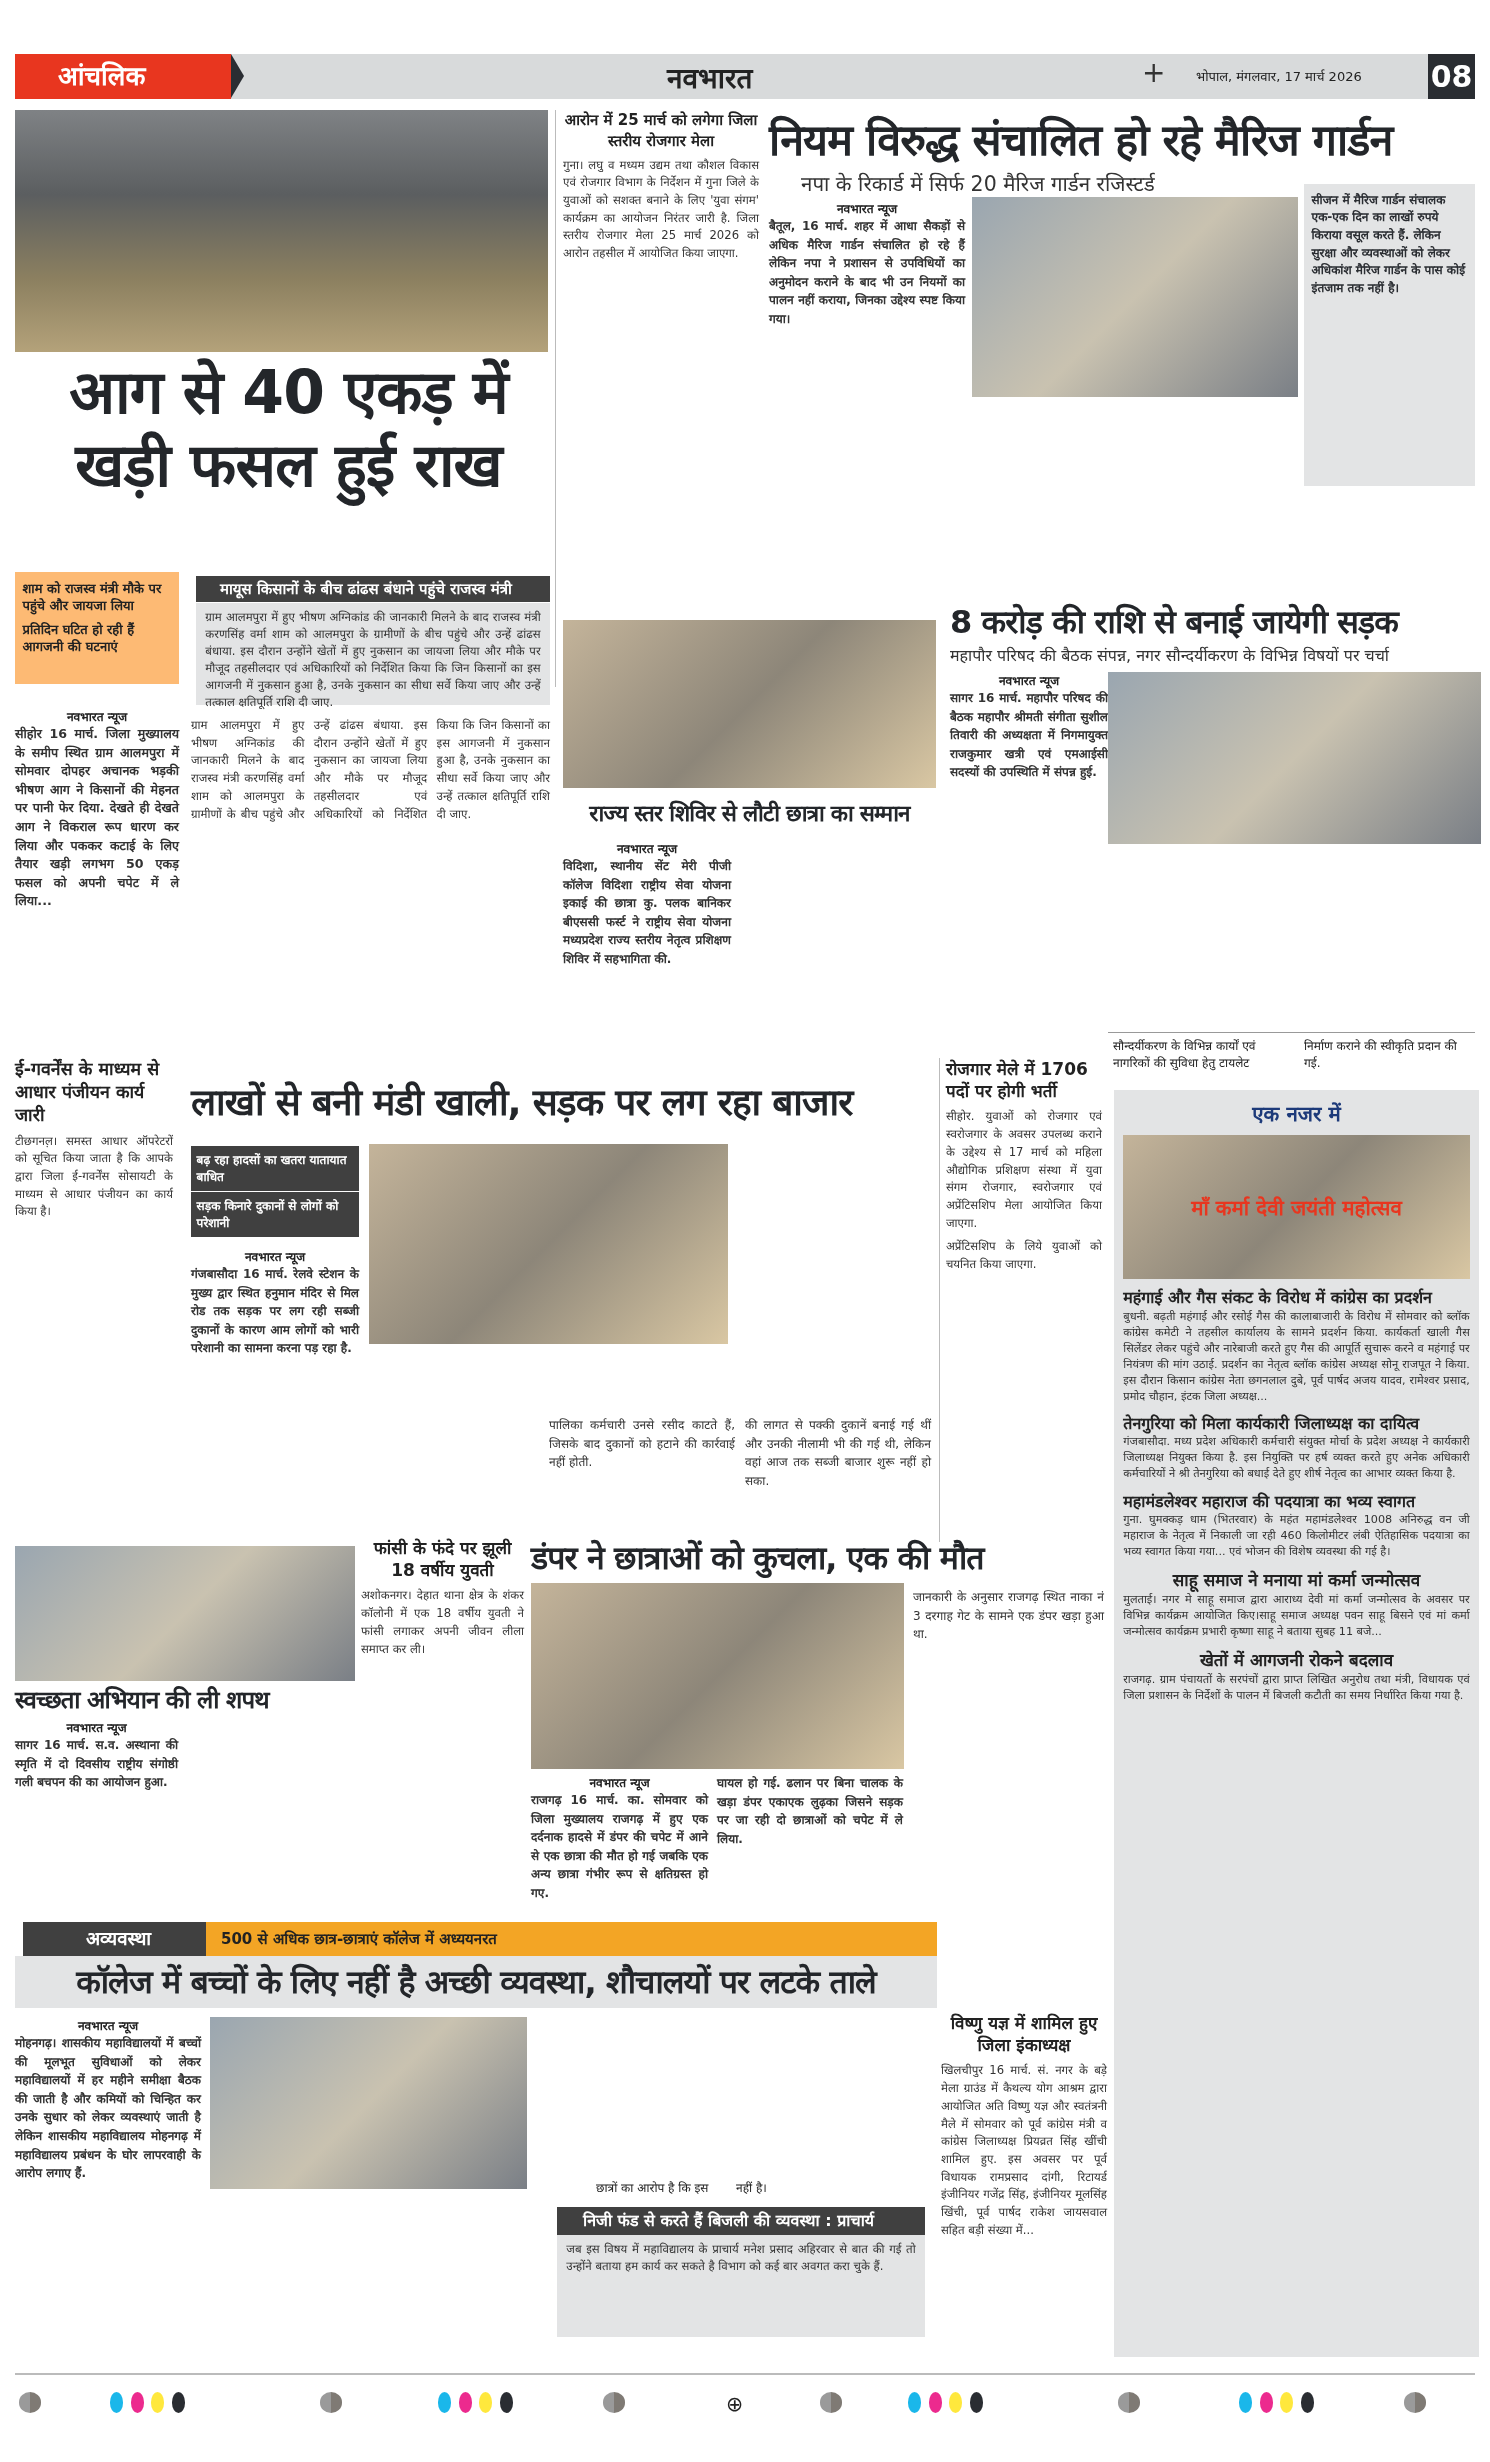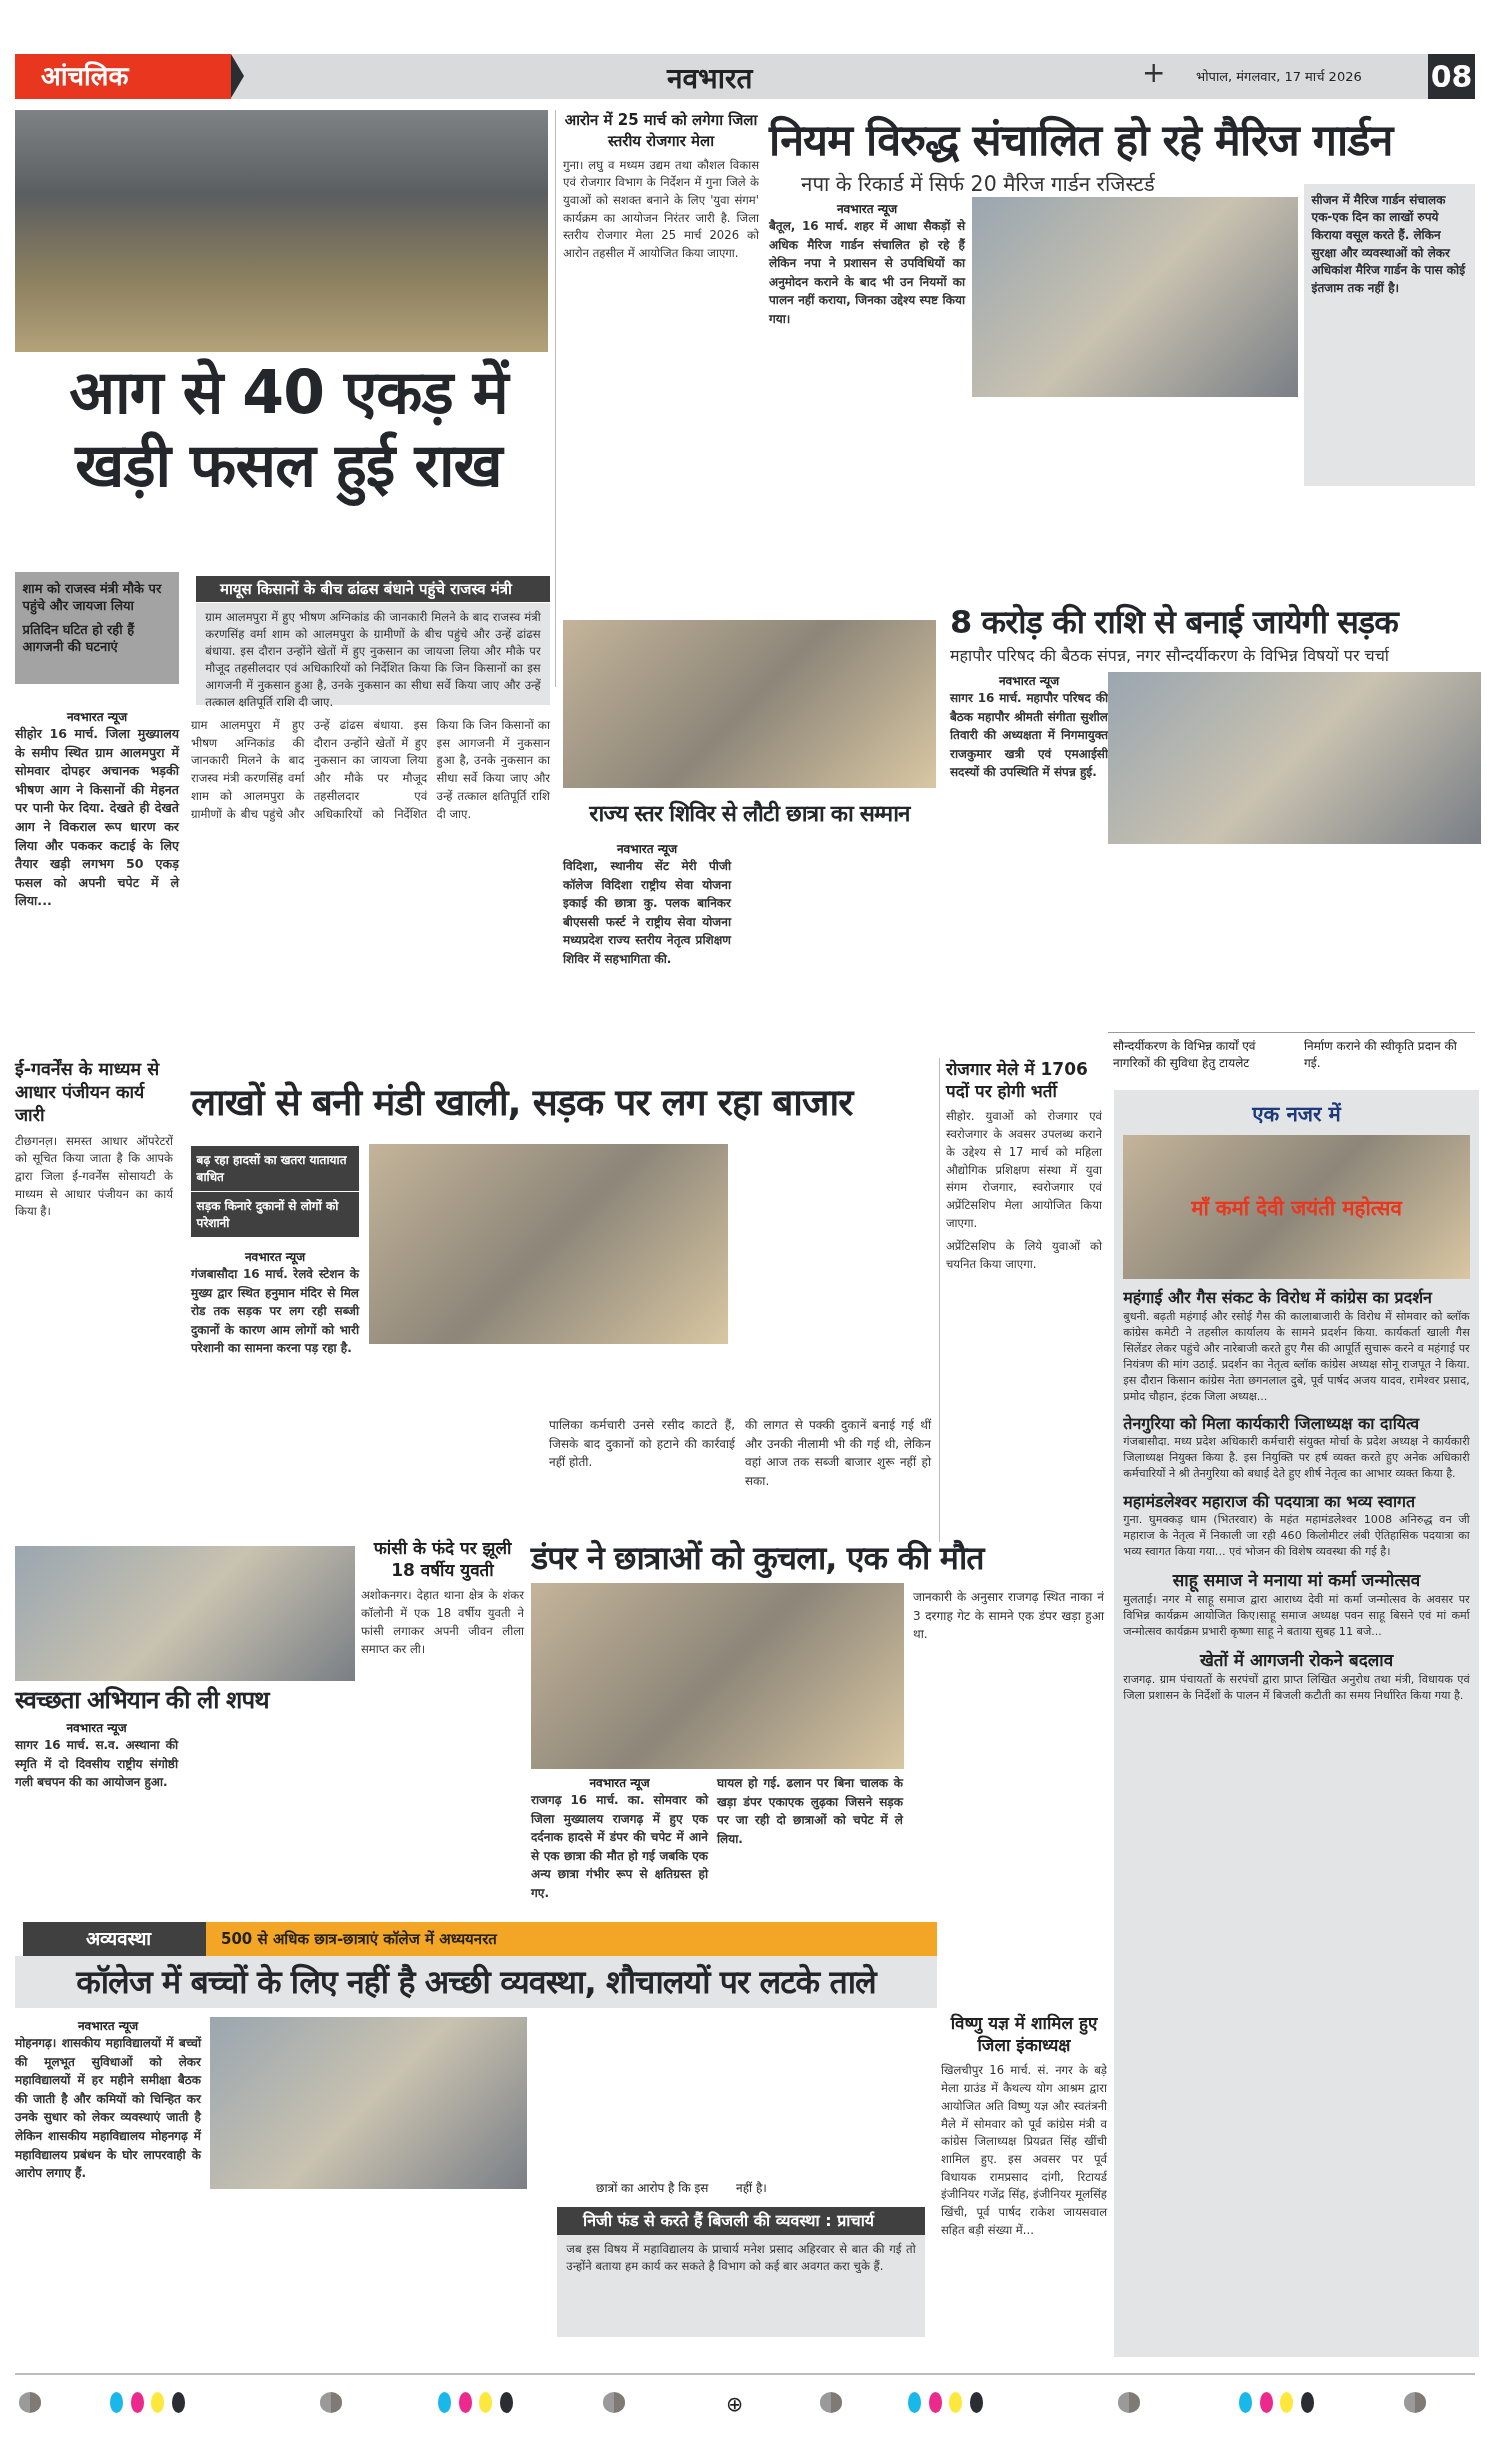--- a/index.html
+++ b/index.html
@@ -1,32 +1,32 @@
 <!DOCTYPE html>
 <html style="font-size:15px"><head>
 <meta charset="utf-8">
 <style>
 *{box-sizing:border-box;margin:0;padding:0}
 body{width:1490px;height:2462px;background:#fff;font-family:"DejaVu Sans",sans-serif;color:#222;position:relative;overflow:hidden}
 .abs{position:absolute}
 .mast{top:54px;left:15px;width:1460px;height:45px;background:#d8dadb}
-.tag{position:absolute;left:0;top:0;height:45px;width:216px;background:#e8361f;color:#fff;font-weight:bold;font-size:26px;line-height:45px;padding-left:26px}
+.tag{position:absolute;left:0;top:0;height:45px;width:216px;background:#e8361f;color:#fff;font-weight:bold;font-size:26px;line-height:45px;padding-left:43px}
 .tag:after{content:"";position:absolute;right:-13px;top:0;border-left:13px solid #2a2d32;border-top:22.4px solid transparent;border-bottom:22.4px solid transparent}
 .brand{position:absolute;left:652px;top:3.7px;font-size:28px;font-weight:bold;color:#222}
 .plus{position:absolute;left:1127px;top:1.9px;font-size:28px;color:#333}
 .date{position:absolute;left:1181px;top:13px;font-size:13px;color:#222}
 .pg{position:absolute;right:0;top:0;width:47px;height:45px;background:#2a2d32;color:#fff;font-size:30px;font-weight:bold;text-align:center;line-height:45px}
 .photo{background:linear-gradient(180deg,#7f8285 0%,#5b5e60 35%,#8c8060 70%,#b4a27a 100%)}
 .photo2{background:linear-gradient(135deg,#9aa6b0,#c9c2b0 50%,#7a7f86)}
 .photo3{background:linear-gradient(135deg,#c4b49a,#8d8679 50%,#d9c7a3)}
 .h1{font-weight:bold;color:#23262a;letter-spacing:-0.9px}
 .body{font-size:12.6px;line-height:18.6px;color:#333;text-align:justify}
 .redband{background:#404040;color:#fff;font-weight:bold}
 .graybox{background:#e3e4e5}
-.peach{background:#a3a3a3}
+.peach{background:#fdba74}
 .orange{background:#f3a525}
 .vline{border-left:0.9px solid #bbb}
 .hr{border-top:1.9px solid #999}
 .reg{position:absolute;top:2392px;display:flex;gap:7.5px;align-items:center}
 .dot{width:13px;height:20.5px;border-radius:50%}
 .g{width:22.4px;height:20.5px;border-radius:50%;background:linear-gradient(90deg,#9a9a9a 50%,#7f7a74 50%)}
 </style>
 </head>
 <body>
 

